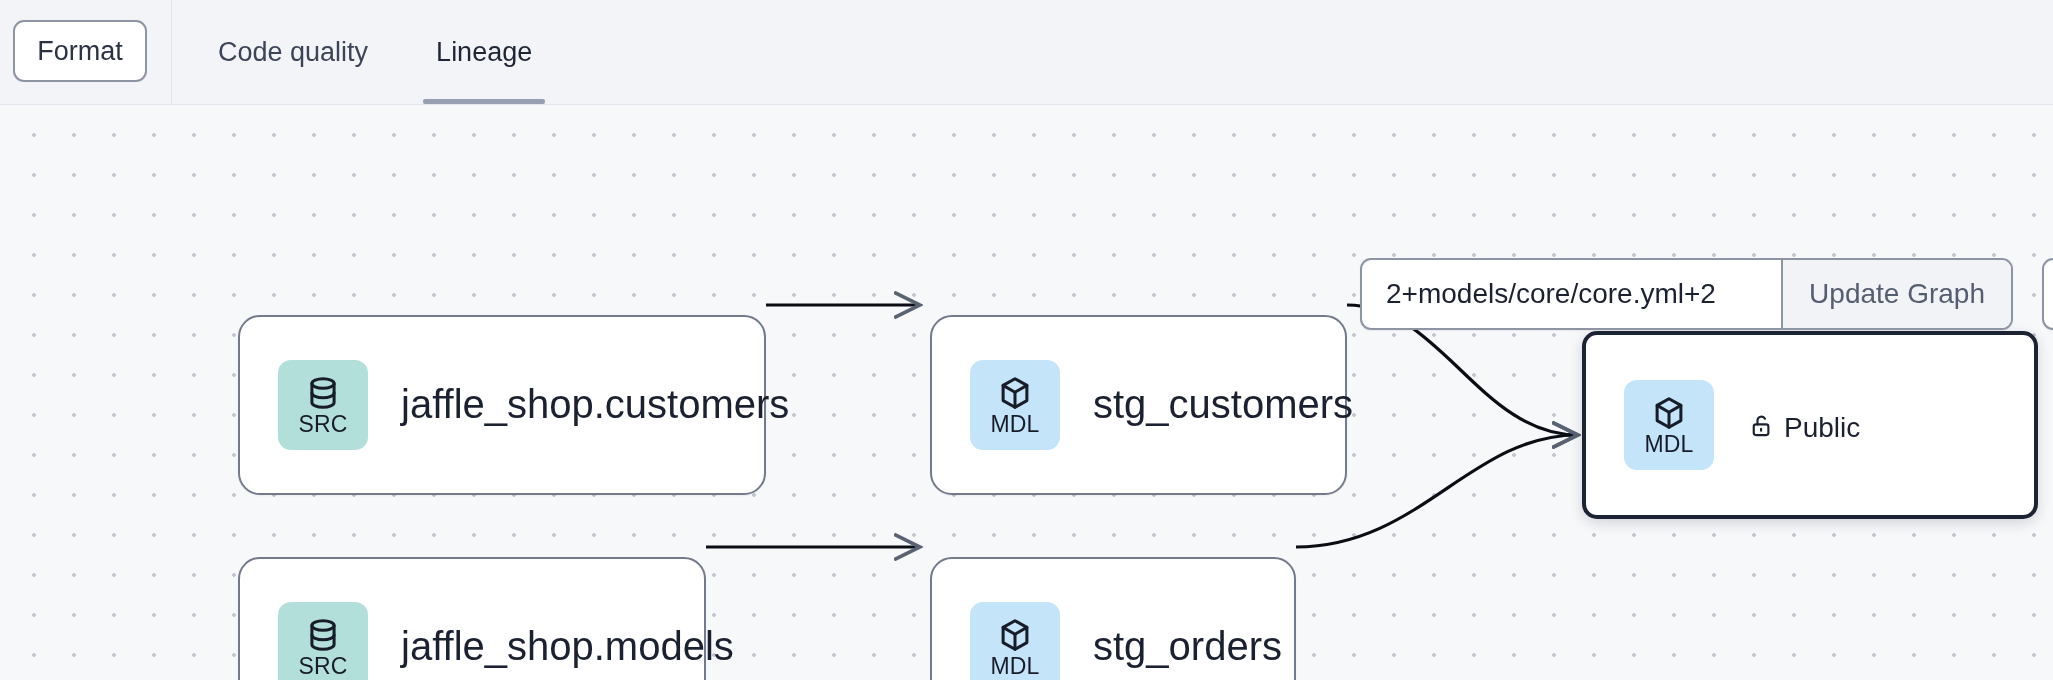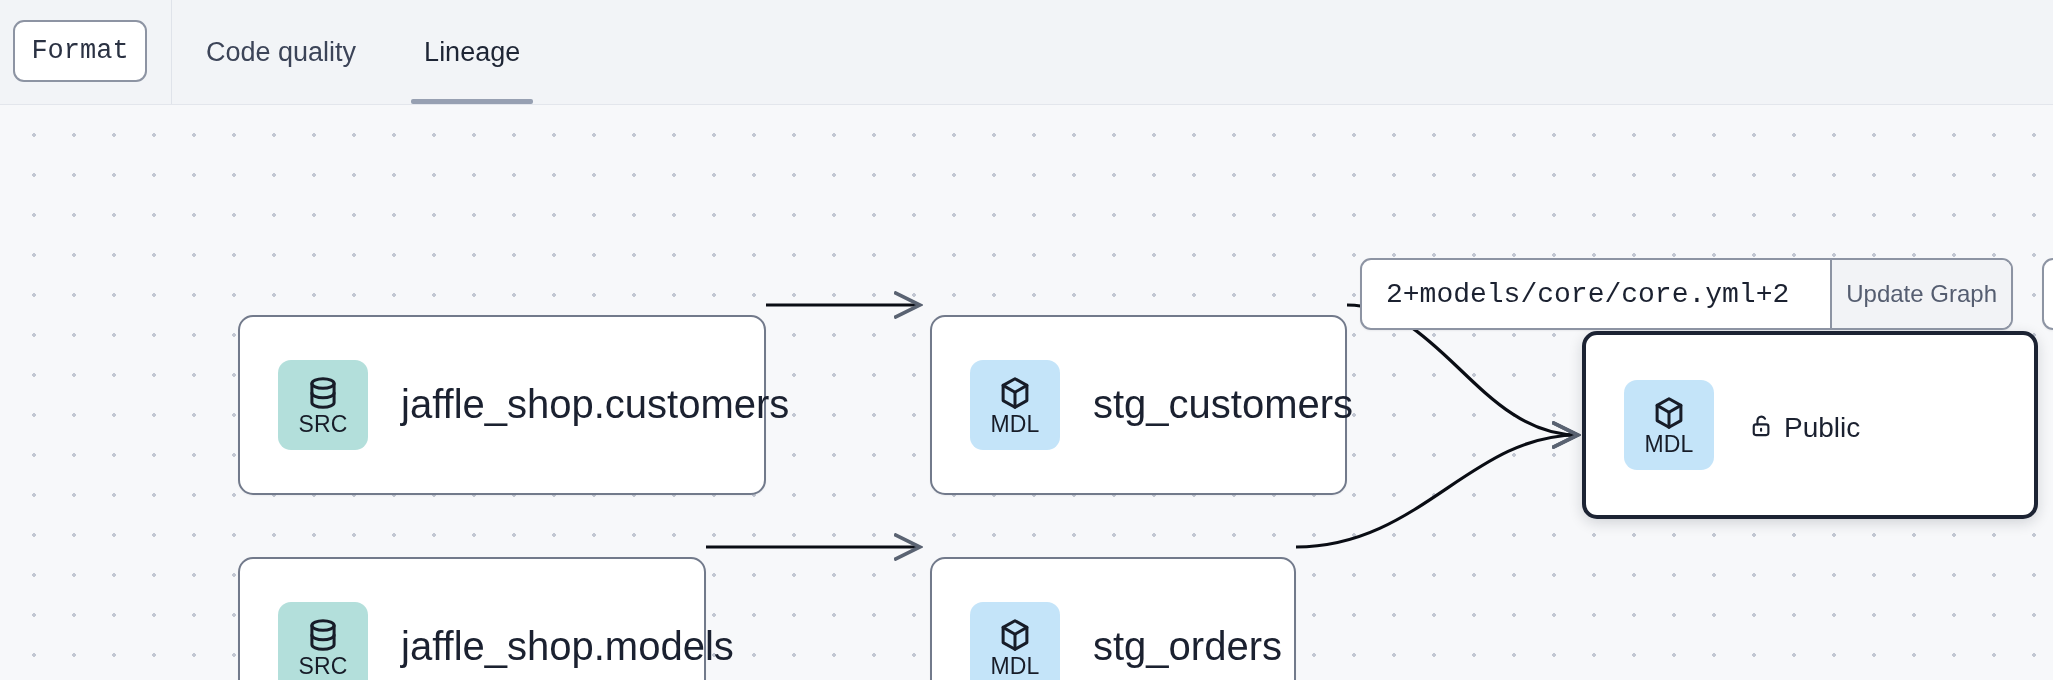--- a/index.html
+++ b/index.html
@@ -32,42 +32,41 @@
     border-bottom: 1px solid #e3e6ec;
   }
   .toolbar-left {
     position: absolute;
     left: 0; top: 0;
     width: 172px;
     height: 104px;
     background: #f2f4f7;
     border-right: 1px solid #dfe3ea;
     box-sizing: border-box;
-    font-family: Liberation Mono, monospace;
   }
   .format-button {
     position: absolute;
     left: 13px;
     top: 20px;
     width: 134px;
     height: 62px;
     border: 2px solid #8d94a3;
     border-radius: 11px;
     background: #ffffff;
     color: #2b3243;
     font-size: 27px;
     line-height: 58px;
     text-align: center;
     cursor: pointer;
     box-sizing: border-box;
   }
 
   .tabs {
     position: absolute;
-    left: 172px;
+    left: 184px;
     top: 0;
     height: 104px;
     display: flex;
     align-items: flex-start;
   }
   .tab {
     position: relative;
     height: 104px;
     display: flex;
     align-items: center;
@@ -109,21 +108,21 @@
     width: 2053px;
     height: 575px;
     pointer-events: none;
   }
 
   
   .node {
     position: absolute;
     background: #ffffff;
     border: 2px solid #727a8b;
-    border-radius: 15px;
+    border-radius: 22px;
     box-sizing: border-box;
     display: flex;
     align-items: center;
     cursor: pointer;
     box-shadow: 0 1px 2px rgba(20,25,40,0.05);
   }
   .node.selected {
     border: 4px solid #1c2333;
     border-radius: 15px;
     box-shadow: 0 4px 14px rgba(20,25,40,0.16);
@@ -184,33 +183,33 @@
     background: #ffffff;
     overflow: hidden;
     box-sizing: border-box;
     box-shadow: 0 1px 2px rgba(20,25,40,0.06);
   }
   .selector-input {
     width: 424px;
     border: 0;
     outline: none;
     background: transparent;
-    font-family: Liberation Mono, monospace;
+    font-family: Liberation Sans, sans-serif;
     font-size: 28px;
     color: #1b2130;
     padding: 0 24px;
   }
   .update-button {
     border: 0;
     border-left: 2px solid #8d94a3;
     background: #f2f3f6;
     font-family: "Liberation Sans", sans-serif;
-    font-size: 24px;
+    font-size: 28px;
     color: #555d70;
-    padding: 0 14px;
+    padding: 0 26px;
     cursor: pointer;
     white-space: nowrap;
   }
   .edge-panel {
     position: absolute;
     border: 2px solid #8d94a3;
     border-radius: 11px;
     background: #ffffff;
     box-sizing: border-box;
     box-shadow: 0 1px 2px rgba(20,25,40,0.06);

